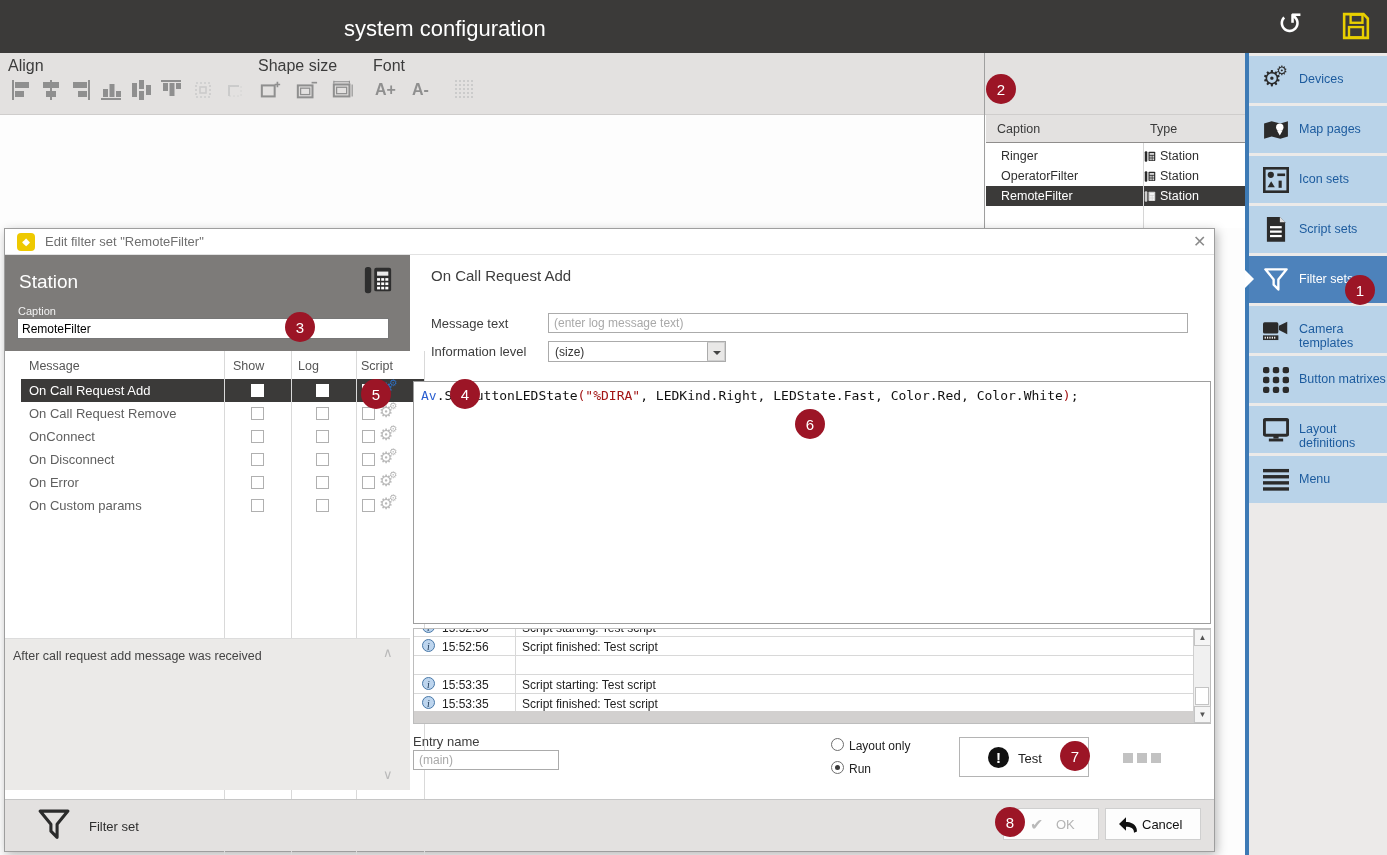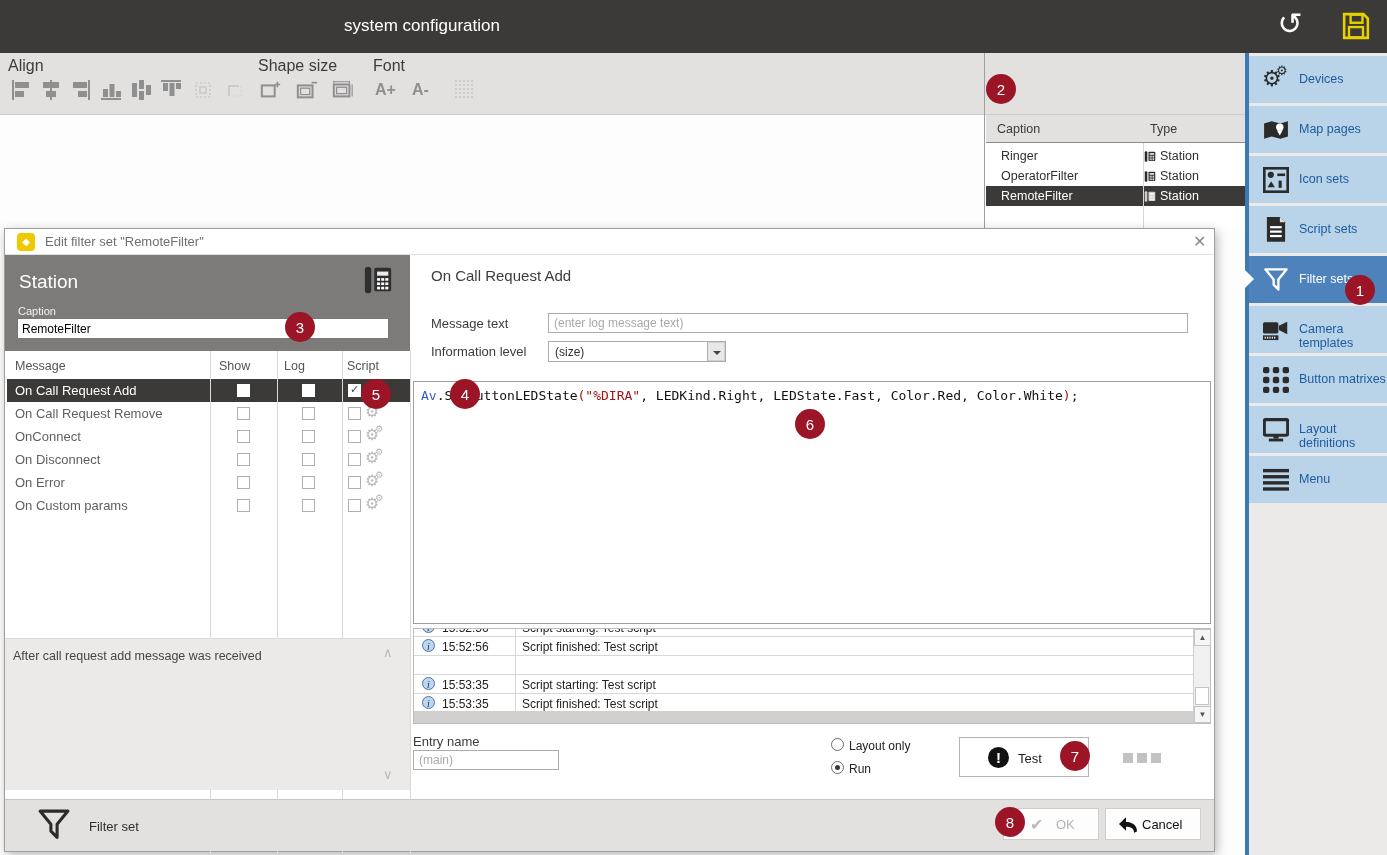--- a/index.html
+++ b/index.html
@@ -2,21 +2,21 @@
 <html><head>
 <meta charset="utf-8">
 <style>
   * { margin:0; padding:0; box-sizing:border-box; }
   html,body { width:1387px; height:855px; }
   body { font-family:"Liberation Sans", sans-serif; background:#fff; overflow:hidden; }
   .app { position:relative; width:1387px; height:855px; background:#fdfdfd; }
 
   
   .topbar { position:absolute; left:0; top:0; width:1387px; height:53px; background:#3b3a39; }
-  .topbar .title { position:absolute; left:344px; top:16px; color:#fff; font-size:17px; }
+  .topbar .title { position:absolute; left:344px; top:16px; color:#fff; font-size:22px; }
   .tb-refresh { position:absolute; left:1272px; top:6px; color:#fff; font-size:30px; width:36px; text-align:center; cursor:pointer; }
   .tb-save { position:absolute; left:1342px; top:12px; color:#e8cf00; cursor:pointer; }
 
   
   .toolbar { position:absolute; left:0; top:53px; width:1245px; height:62px; background:#e3e1e0; border-bottom:1px solid #cfcdcc; }
   .tool-label { position:absolute; top:4px; font-size:16px; color:#3c3c3c; }
   .ticon { position:absolute; top:24px; width:26px; height:26px; color:#8f8f8f; display:flex; align-items:center; justify-content:center; }
   .ticon.disabled { color:#cbcbcb; }
   .ticon svg { width:22px; height:22px; }
   .afont { font-size:16px; font-weight:bold; color:#8f8f8f; width:auto; }
@@ -61,21 +61,21 @@
   .dlg-close { position:absolute; left:1188px; top:3px; font-size:16px; color:#8a8a8a; cursor:pointer; }
 
   
   .station { position:absolute; left:0; top:26px; width:405px; height:96px; background:#7d7b79; }
   .station .head { position:absolute; left:14px; top:16px; color:#fff; font-size:19px; }
   .station .phone { position:absolute; left:358px; top:10px; color:#2e2e2e; }
   .station .cap-lbl { position:absolute; left:13px; top:50px; color:#f2f2f2; font-size:11px; }
   .station input { position:absolute; left:12px; top:63px; width:372px; height:21px; border:1px solid #777; font-size:12px; padding:0 4px; font-family:"Liberation Sans", sans-serif; }
 
   
-  .msg-table { position:absolute; left:2px; top:122px; width:405px; height:282px; }
+  .msg-table { position:absolute; left:16px; top:122px; width:405px; height:282px; }
   .msg-head { position:absolute; left:0; top:0; width:100%; height:28px; font-size:12.5px; color:#555; background:#fff; }
   .msg-head .h1 { position:absolute; left:8px; top:8px; }
   .msg-head .h2 { position:absolute; left:212px; top:8px; }
   .msg-head .h3 { position:absolute; left:277px; top:8px; }
   .msg-head .h4 { position:absolute; left:340px; top:8px; }
   .msg-row { position:absolute; left:0; width:403px; height:23px; font-size:13px; color:#5f5f5f; cursor:pointer; }
   .msg-row .nm { position:absolute; left:8px; top:4px; }
   .msg-row.selected { background:#3b3a39; color:#fff; }
   .cb { position:absolute; top:5px; width:13px; height:13px; background:#fff; border:1px solid #b0b0b0; }
   .msg-row.selected .cb { border:1px solid #fff; }

